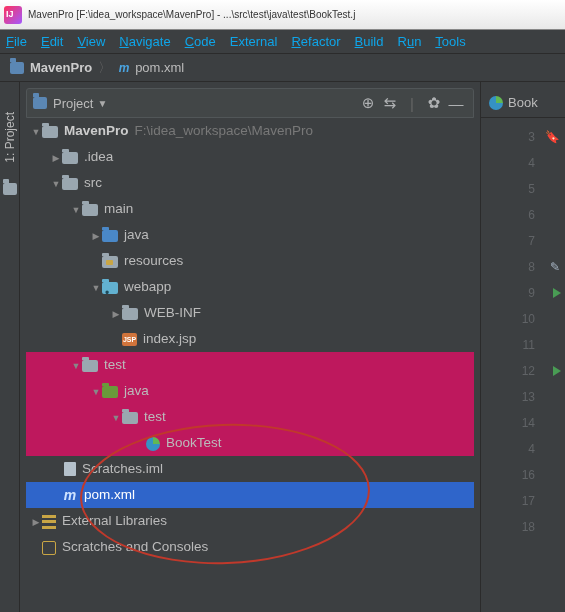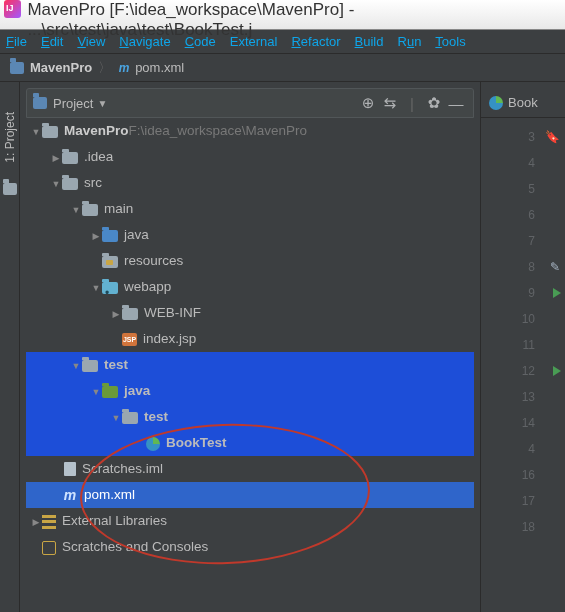--- a/index.html
+++ b/index.html
@@ -1,17 +1,17 @@
 <!DOCTYPE html>
 <html><head>
 <meta charset="utf-8">
 <style>
   * { box-sizing: border-box; margin: 0; padding: 0; font-family: "Segoe UI", Arial, sans-serif; }
   html, body { width: 565px; height: 612px; overflow: hidden; background: #3c3f41; color: #bbbbbb; }
-  .titlebar { height: 30px; background: linear-gradient(#ffffff,#e8e8e8); display: flex; align-items: flex-start; padding-left: 4px; border-bottom: 1px solid #888; color: #333; font-size: 17px; }
+  .titlebar { height: 30px; background: linear-gradient(#ffffff,#e8e8e8); display: flex; align-items: center; padding-left: 4px; border-bottom: 1px solid #888; color: #333; font-size: 10px; }
   .titlebar .logo { width: 18px; height: 18px; margin-right: 6px; background: linear-gradient(135deg,#fe315d,#a259ff); border-radius: 3px; position: relative; }
   .titlebar .logo:after { content:"IJ"; color:#fff; font-size:9px; font-weight:bold; position:absolute; left:2px; top:3px; }
   .menubar { height: 24px; background: #3c3f41; border-bottom: 1px solid #2b2b2b; display: flex; align-items: center; padding-left: 6px; font-size: 13px; }
   .menubar span { margin-right: 14px; color:#0ea5e9; cursor:default; }
   .menubar span u { text-decoration: underline; }
   .navbar { height: 28px; background:#3c3f41; border-bottom:1px solid #2b2b2b; display:flex; align-items:center; padding-left:10px; font-size:13px; }
   .navbar .fico { width:14px; height:12px; background:#5b87b4; border-radius:2px; margin-right:6px; position:relative; }
   .navbar .fico:before { content:""; position:absolute; top:-4px; left:0; width:6px; height:4px; background:#5b87b4; border-radius:1px 1px 0 0;}
   .navbar .sep { margin:0 6px; color:#666; }
   .navbar .mico { width:14px; height:14px; margin-right:4px; display:inline-flex; align-items:center; justify-content:center; color:#4aa3df; font-weight:bold; font-style:italic; font-size:12px; }
@@ -50,21 +50,21 @@
   .jsp-ic { background:#d0743c; border-radius:2px; width:15px; height:13px; margin-top:1px; color:#fff; font-size:7px; text-align:center; line-height:13px; font-weight:bold;}
   .jsp-ic:after{content:"JSP";}
   .pom-ic { color:#4aa3df; font-weight:bold; font-style:italic; font-size:14px; display:inline-flex; align-items:center; justify-content:center; width:16px;}
   .pom-ic:before{content:"m";}
   .test-ic { width:14px; height:14px; border-radius:50%; background:conic-gradient(#61b853 0 90deg,#3592c4 90deg 360deg); margin-top:1px;}
   .lib-ic { width:14px; height:14px; margin-top:1px; display:flex; flex-direction:column; justify-content:space-between;}
   .lib-ic span{height:3px;background:#c9a645;display:block;}
   .scratch-ic { width:14px; height:14px; border:1.5px solid #c9a645; border-radius:2px; margin-top:1px;}
   .dim { color:#787878; }
   .bold { font-weight:bold; color:#ccc;}
-  .sel-green { background:#1d4ed8;font-weight:bold; }
+  .sel-green { background:#be185d; }
   .sel-blue { background:#2f65ca; color:#fff; }
   .ellipse { position:absolute; left:60px; top:342px; width:290px; height:140px; border:2px solid #c0392b; border-radius:50%; transform:rotate(-2deg); pointer-events:none;}
   .editorgut { width:85px; background:#3c3f41; border-left:1px solid #2b2b2b; position:relative;}
   .tab { height:30px; margin:6px 0 0 0; display:flex; align-items:center; padding-left:8px; font-size:13px; border-bottom:1px solid #2b2b2b;}
   .tab .test-ic{margin-right:5px;}
   .gutter { padding-top:6px;}
   .gline { height:26px; display:flex; align-items:center; justify-content:flex-end; padding-right:30px; color:#606366; font-size:12px; position:relative;}
   .run-tri { position:absolute; right:4px; width:0; height:0; border-top:5px solid transparent; border-bottom:5px solid transparent; border-left:8px solid #499c54;}
   .gline .book{position:absolute;right:5px;font-size:12px;color:#a9b7c6;}
   .gline .pencil{position:absolute;right:5px;font-size:12px;color:#a9b7c6;}
@@ -115,21 +115,21 @@
       <span class="hicon" style="color:#666">|</span>
       <span class="hicon">✿</span>
       <span class="hicon">—</span>
     </div>
 
     <div class="tree">
       <div class="node" style="padding-left:4px">
         <span class="arrow down"></span>
         <span class="ic folder-gray"></span>
         <span class="bold">MavenPro</span>
-        <span class="dim" style="">F:\idea_workspace\MavenPro</span>
+        <span class="dim" style="margin-left:6px">F:\idea_workspace\MavenPro</span>
       </div>
       <div class="node" style="padding-left:24px">
         <span class="arrow right"></span>
         <span class="ic folder-gray"></span>
         <span>.idea</span>
       </div>
       <div class="node" style="padding-left:24px">
         <span class="arrow down"></span>
         <span class="ic folder-gray"></span>
         <span>src</span>

